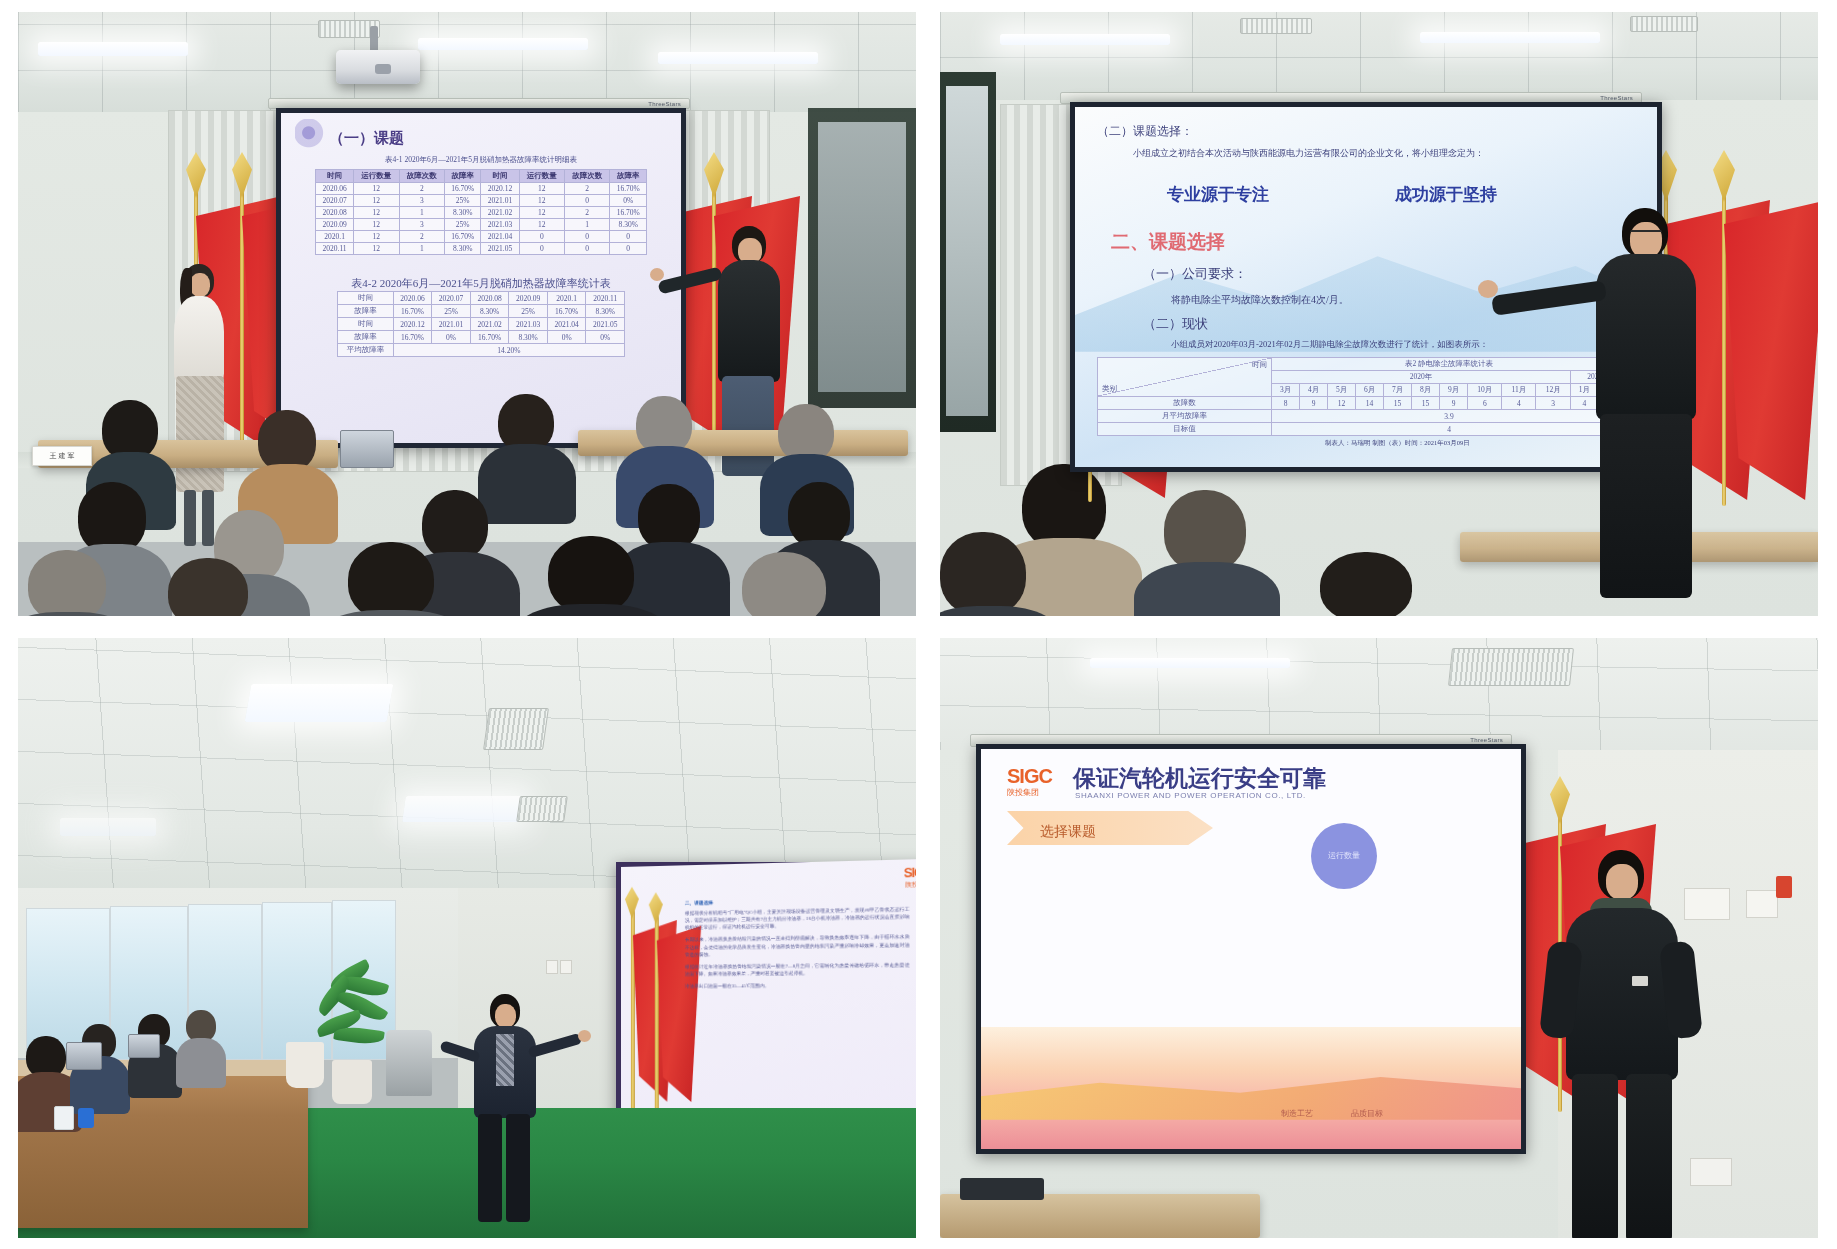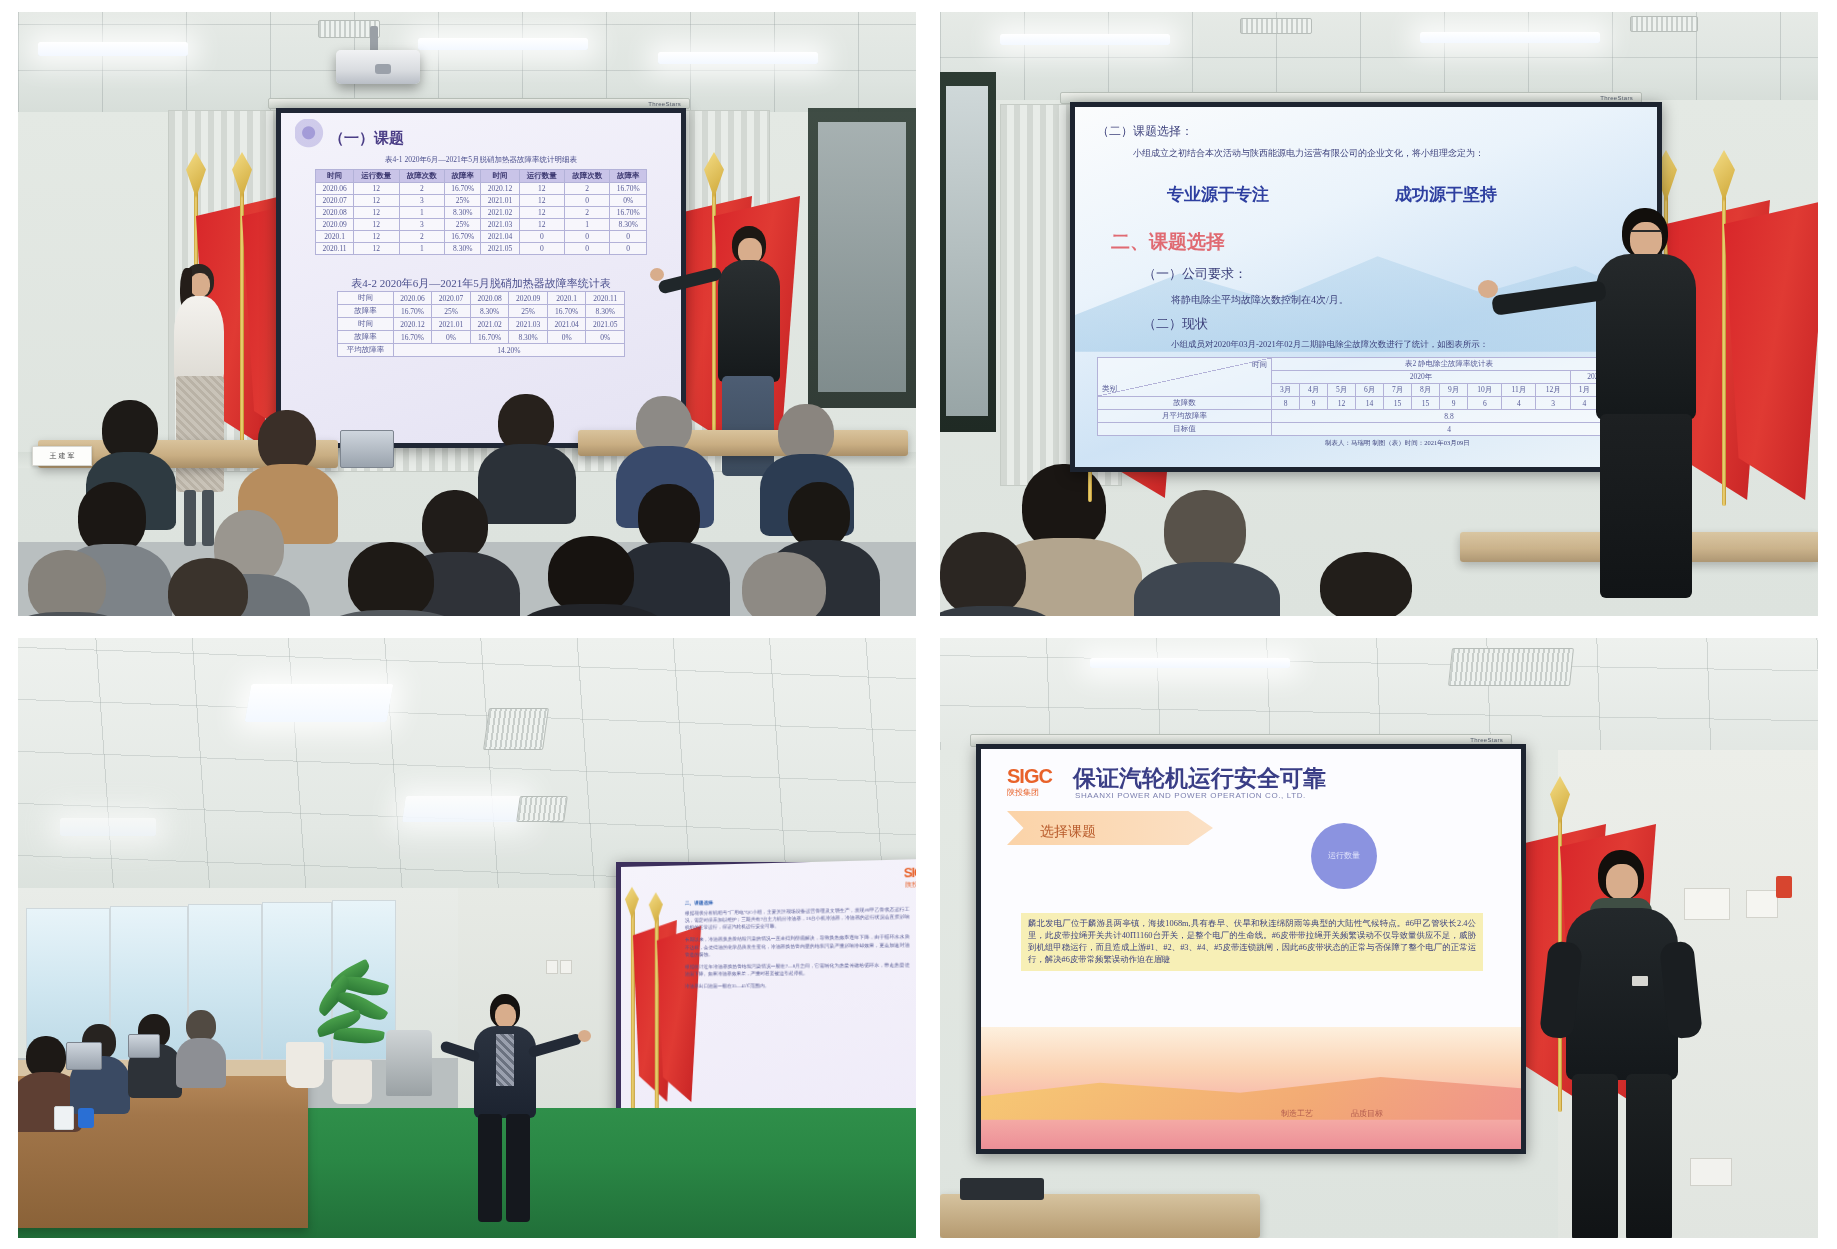--- a/index.html
+++ b/index.html
@@ -666,21 +666,21 @@
                     <td>15</td>
                     <td>9</td>
                     <td>6</td>
                     <td>4</td>
                     <td>3</td>
                     <td>4</td>
                     <td>3</td>
                   </tr>
                   <tr>
                     <td>月平均故障率</td>
-                    <td colspan="12">8.8</td>
+                    <td colspan="12">3.9</td>
                   </tr>
                   <tr>
                     <td>目标值</td>
                     <td colspan="12">4</td>
                   </tr>
                 </tbody>
             </table>
 
             <div class="s-txt" style="left:250px; top:332px; font-size:6.5px;">制表人：马瑞明    制图（表）时间：2021年03月09日</div>
           </div>
@@ -870,21 +870,20 @@
 
             <div class="co-name" style="left:92px; top:14px; font-size:23px;">保证汽轮机运行安全可靠</div>
             <div class="co-en" style="left:94px; top:42px; font-size:8px;">SHAANXI POWER AND POWER OPERATION CO., LTD.</div>
 
             <div class="ribbon" style="left:26px; top:62px; width:206px; height:34px;">
               <span style="font-size:14px;">选择课题</span>
             </div>
 
             <div class="bluecircle" style="left:330px; top:74px; width:66px; height:66px; font-size:8px;">运行数量</div>
 
-            <div class="yellowbox" style="left:40px; top:164px; width:448px; font-size:8.4px;">麟北发电厂位于麟游县两亭镇，海拔1068m,具有春早、伏旱和秋连绵阴雨等典型的大陆性气候特点。#6甲乙管状长2.4公里，此皮带拉绳开关共计40П1160台开关，是整个电厂的生命线。#6皮带带拉绳开关频繁误动不仅导致量供应不足，威胁到机组甲稳运行，而且造成上游#1、#2、#3、#4、#5皮带连锁跳闸，因此#6皮带状态的正常与否保障了整个电厂的正常运行，解决#6皮带常频繁误动作迫在眉睫</div>
 
             <div class="sunset" style="height:122px;"></div>
             <div class="sunset-tag" style="left:300px; bottom:30px; font-size:8px;">制造工艺</div>
             <div class="sunset-tag" style="left:370px; bottom:30px; font-size:8px;">品质目标</div>
           </div>
         </div>
       </div>
 
       <div class="person" style="left:588px; top:212px; width:200px; height:400px;">
         <div class="head" style="left:70px; top:0; width:46px; height:50px; background:#120f0c;"></div>

